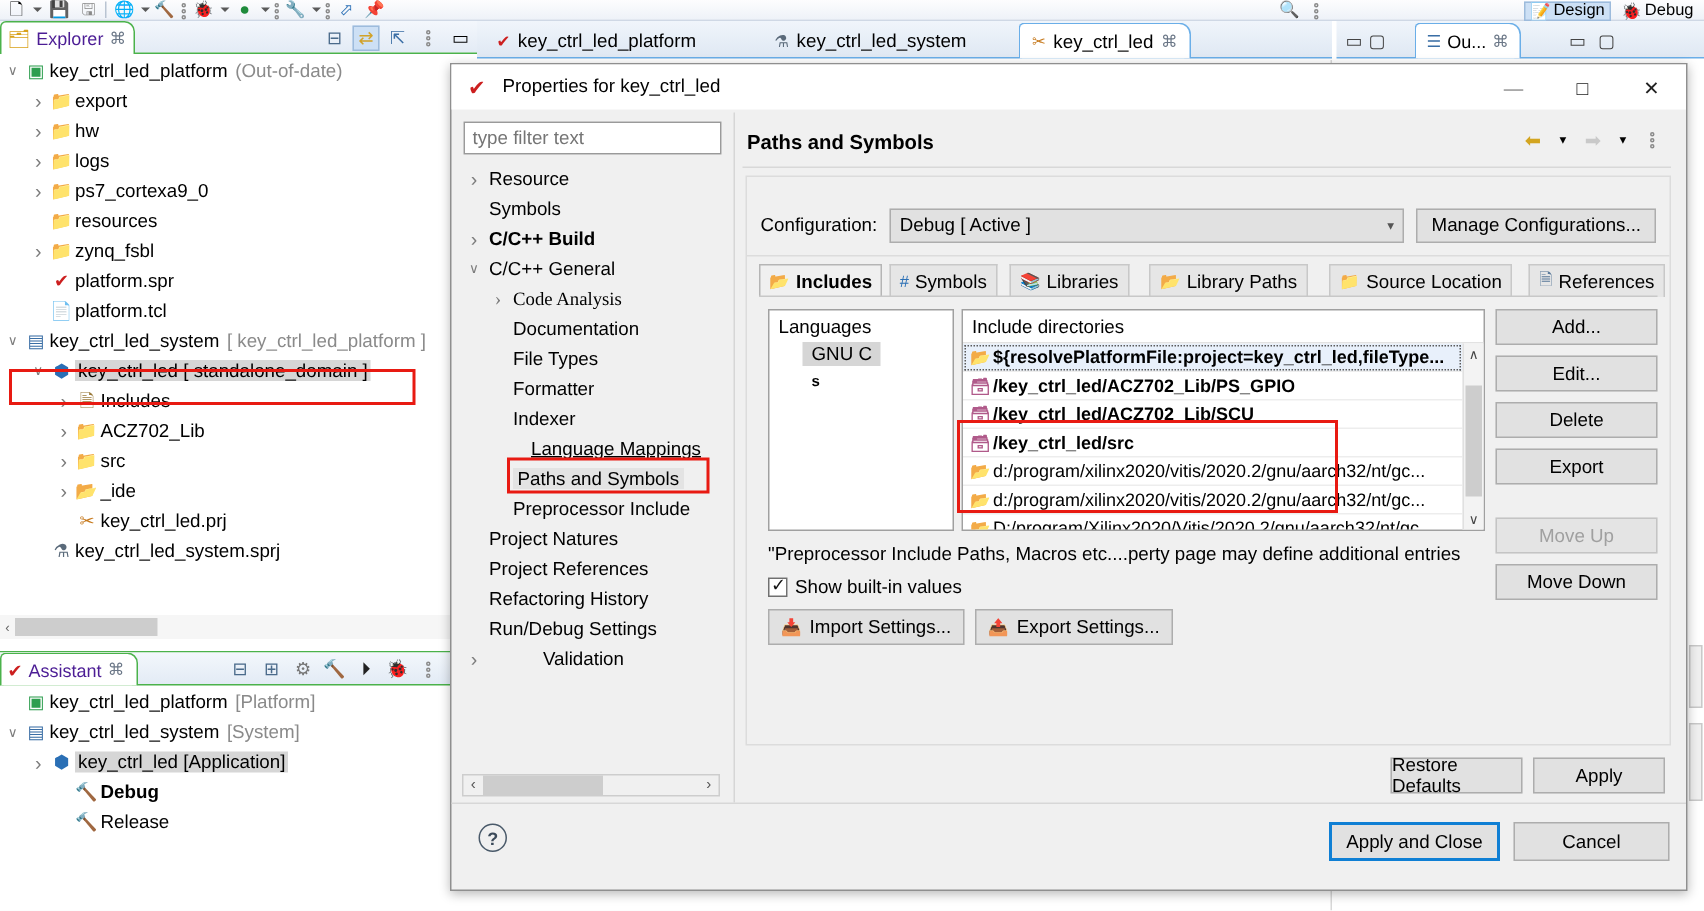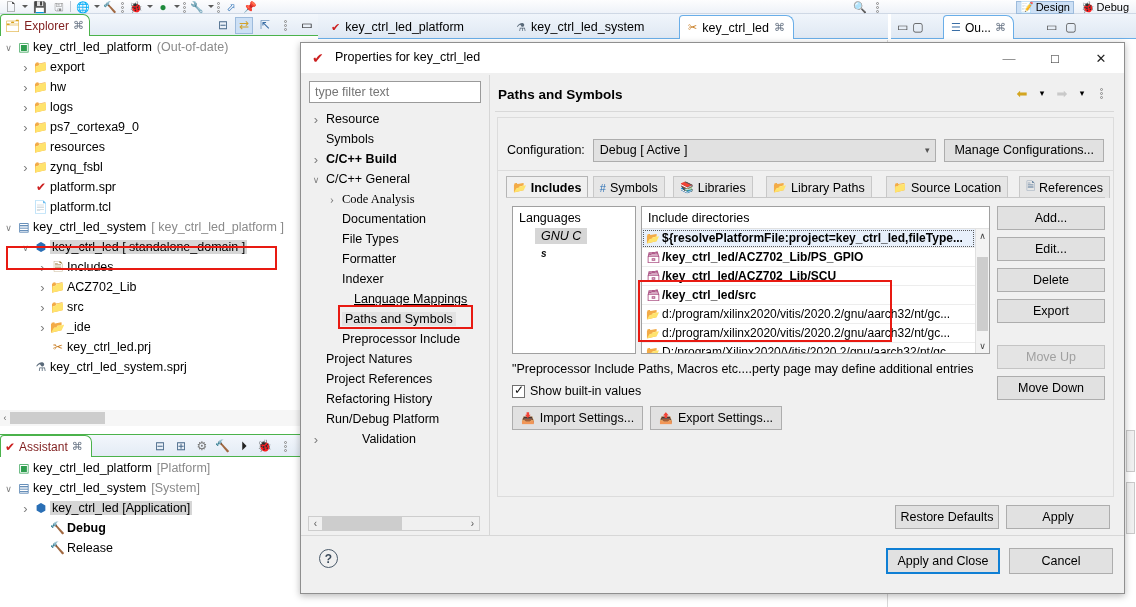--- a/index.html
+++ b/index.html
@@ -46,21 +46,21 @@
     border-bottom: 1px solid #4bb24b;
   }
   .view-tab {
     position: absolute; left: 0; top: 0; height: 22px;
     display: flex; align-items: center; gap: 4px; padding: 0 6px 0 4px;
     background: #ffffff;
     border-top: 1px solid #4bb24b; border-left: 1px solid #4bb24b; border-right: 1px solid #4bb24b;
     border-top-left-radius: 4px; border-top-right-radius: 7px;
     font-size: 12px;
   }
-  .view-tab .lbl { color: #7f1d1d; }
+  .view-tab .lbl { color: #4c1d95; }
   .x-glyph { color: #6b7787; font-size: 11px; }
   .view-tools { position: absolute; right: 2px; top: 2px; height: 18px; display: flex; align-items: center; gap: 3px; }
   .vt { width: 18px; height: 17px; display: flex; align-items: center; justify-content: center; }
   .vt.sel { background: #cde0f5; border: 1px solid #9dbbdc; }
 
   .tree { position: absolute; left: 0; top: 23px; right: 0; bottom: 0; overflow: hidden; }
   .trow { display: flex; align-items: center; height: 20px; white-space: nowrap; font-size: 12.5px; }
   .arw { width: 13px; text-align: center; color: #7c7c7c; font-size: 10px; flex: none; }
   .arw.open:after { content: "\2228"; font-size: 9px; }
   .arw.closed:after { content: "\203A"; font-size: 13px; }
@@ -134,21 +134,21 @@
   
   .ptabs { position: absolute; left: 8px; top: 58px; right: 8px; height: 22px; }
   .ptab { position: absolute; top: 0; height: 22px; display: flex; align-items: center; gap: 4px;
           padding: 0 6px; font-size: 12.5px; background: #e6e6e6; border: 1px solid #c8c8c8; border-bottom: none; white-space: nowrap; }
   .ptab.active { background: #f0f0f0; font-weight: bold; border-color: #b5b5b5; }
   .ptabs-rule { position: absolute; left: 8px; right: 8px; top: 79px; height: 1px; background: #c8c8c8; }
 
   .lang-box { position: absolute; left: 14px; top: 88px; width: 124px; height: 148px;
               background: #fff; border: 1px solid #a0a0a0; }
   .lang-hdr { font-size: 12.5px; padding: 4px 6px 2px 6px; }
-  .lang-item { font-size: 12.5px; padding: 1px 6px; margin-left: 10px; display: inline-block; font-style: italic; }
+  .lang-item { font-size: 12.5px; padding: 1px 6px; margin-left: 10px; display: inline-block; }
   .lang-item.sel { background: #d6d6d6; }
 
   .inc-box { position: absolute; left: 143px; top: 88px; right: 123px; height: 148px;
              background: #fff; border: 1px solid #a0a0a0; }
   .inc-hdr { font-size: 12.5px; padding: 4px 0 3px 6px; border-bottom: 1px solid #e2e2e2; }
   .inc-list { position: absolute; left: 0; right: 14px; top: 22px; bottom: 0; overflow: hidden; }
   .inc-row { display: flex; align-items: center; height: 19px; font-size: 12px;
              border-bottom: 1px solid #ededed; padding-left: 3px; white-space: nowrap; }
   .inc-row .lbl { overflow: hidden; }
   .inc-row.first { background: #e8f0fb; outline: 1px dotted #5a5a5a; outline-offset: -2px; font-weight: bold; }
@@ -161,21 +161,21 @@
   .side-btns .btn { width: 100%; height: 24px; margin-bottom: 7px; }
 
   .note { position: absolute; left: 14px; top: 244px; font-size: 12.5px; }
   .chk-row { position: absolute; left: 14px; top: 266px; display: flex; align-items: center; gap: 5px; font-size: 12.5px; }
   .chkbox { width: 13px; height: 13px; border: 1px solid #707070; background: #fff; position: relative; }
   .chkbox:after { content: "\2713"; position: absolute; left: 1px; top: -3px; font-size: 12px; color: #111; }
   .imp-exp { position: absolute; left: 14px; top: 288px; display: flex; gap: 7px; }
   .imp-exp .btn { height: 24px; padding: 0 8px; gap: 5px; }
 
   .restore-row { position: absolute; right: 8px; bottom: 6px; display: flex; gap: 7px; }
-  .restore-row .btn { width: 104px; height: 24px; }
+  .restore-row .btn { width: 88px; height: 24px; }
 
   .dlg-footer { position: absolute; left: 0; right: 0; bottom: 0; height: 58px; border-top: 1px solid #d7d7d7; }
   .help-ico { position: absolute; left: 18px; top: 13px; width: 19px; height: 19px; border: 1.6px solid #4a5a6a;
               border-radius: 50%; display: flex; align-items: center; justify-content: center;
               font-size: 12px; color: #3b4a5a; font-weight: bold; }
   .footer-btns { position: absolute; right: 11px; top: 12px; display: flex; gap: 9px; }
   .footer-btns .btn { height: 26px; }
   .btn.default { border: 2px solid #0f7fd4; background: #e1e1e1; }
 
   
@@ -519,21 +519,21 @@
           <div class="prow" style="padding-left: 4px;">
             <span class="parw "></span>
             <span style="margin-left: 4px;">Project References</span>
           </div>
           <div class="prow" style="padding-left: 4px; text-align: right;">
             <span class="parw "></span>
             <span style="margin-left: 4px;">Refactoring History</span>
           </div>
           <div class="prow" style="padding-left: 4px;">
             <span class="parw "></span>
-            <span style="margin-left: 4px;">Run/Debug Platform</span>
+            <span style="margin-left: 4px;">Run/Debug Settings</span>
           </div>
           <div class="prow" style="padding-left: 4px; gap: 36px;">
             <span class="parw closed"></span>
             <span style="margin-left: 4px;">Validation</span>
           </div>
         </div>
       <div class="hscroll">
         <span class="ar">‹</span>
         <span class="thumb" style="width:80px;"></span>
         <span class="ar" style="margin-left:auto;">›</span>

